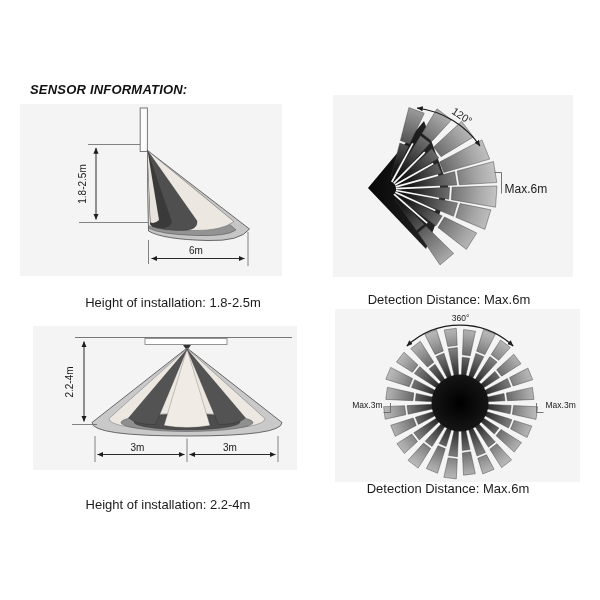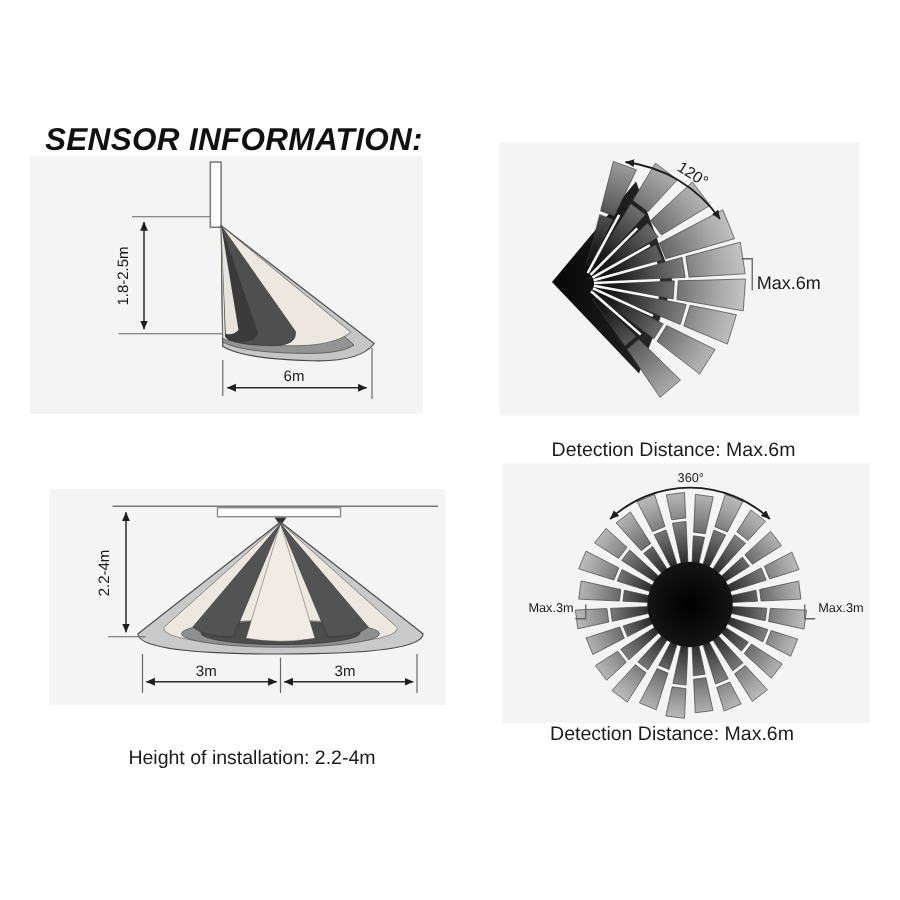--- a/index.html
+++ b/index.html
@@ -1,18 +1,18 @@
 <!DOCTYPE html>
 <html><head>
 <meta charset="utf-8">
 <style>
   html,body{margin:0;padding:0;background:#fff;}
   #page{position:relative;width:600px;height:600px;background:#ffffff;overflow:hidden;
         font-family:"Liberation Sans","DejaVu Sans",sans-serif;}
-  #page-title{position:absolute;left:30px;top:82px;font-size:21px;font-weight:bold;
+  #page-title{position:absolute;left:30px;top:82px;font-size:13px;font-weight:bold;
         font-style:italic;color:#111;letter-spacing:.2px;}
   .caption{position:absolute;font-size:13px;color:#1b1b1b;text-align:center;}
   #cap-wall{left:63px;top:295px;width:220px;}
   #cap-fan{left:349px;top:292px;width:200px;}
   #cap-ceiling{left:58px;top:497px;width:220px;}
   #cap-round{left:348px;top:481px;width:200px;}
   svg{position:absolute;overflow:visible;}
   #svg-wall{left:15px;top:100px;}
   #svg-fan{left:330px;top:92px;}
   #svg-ceiling{left:30px;top:322px;}
@@ -210,17 +210,18 @@
       </g>
     <circle cx="460" cy="403" r="28.5" fill="url(#ballGrad)"></circle>
     <path d="M406.8,346 A78,78 0 0 1 513.2,346" class="arcarrow" marker-start="url(#ah)" marker-end="url(#ah)"></path>
     <text x="460.5" y="321" text-anchor="middle" font-size="8.5">360°</text>
     <path d="M390.5,403 L390.5,412.5 L383.5,412.5" class="bracket"></path>
     <text x="382.5" y="408" text-anchor="end" font-size="8.5">Max.3m</text>
     <path d="M536.5,403 L536.5,412.5 L543.5,412.5" class="bracket"></path>
     <text x="545.5" y="408" text-anchor="start" font-size="8.5">Max.3m</text>
   </svg>
 
+  <div id="cap-wall" class="caption">Height of installation: 1.8-2.5m</div>
   <div id="cap-fan" class="caption">Detection Distance: Max.6m</div>
   <div id="cap-ceiling" class="caption">Height of installation: 2.2-4m</div>
   <div id="cap-round" class="caption">Detection Distance: Max.6m</div>
 
 </div>
 
 </body></html>

